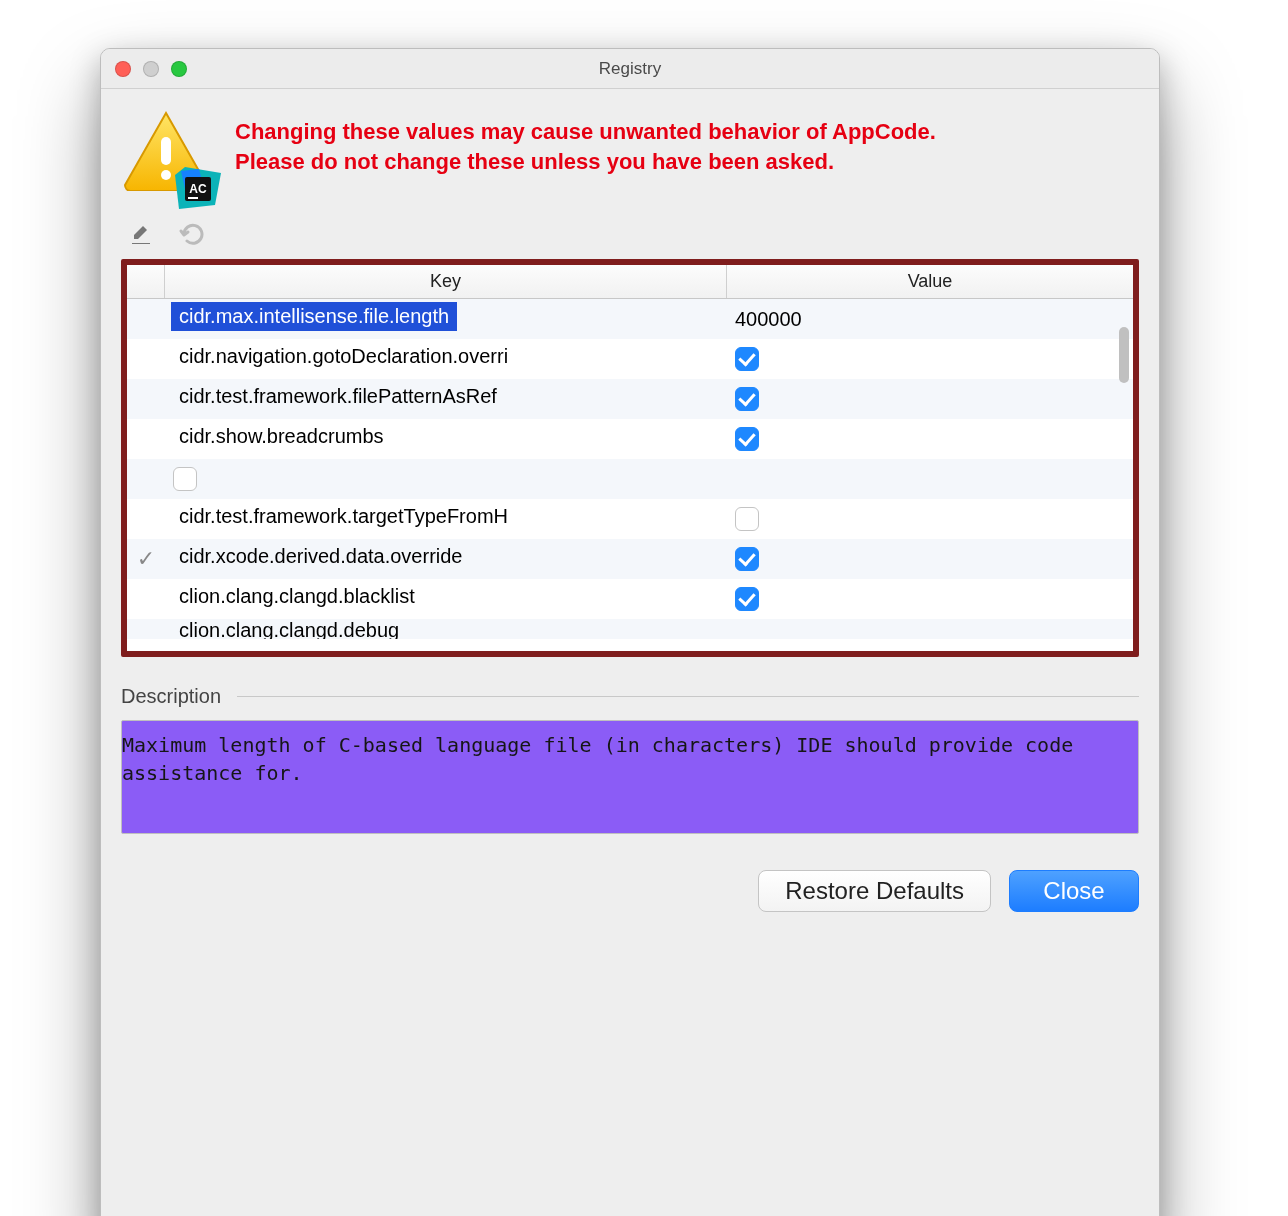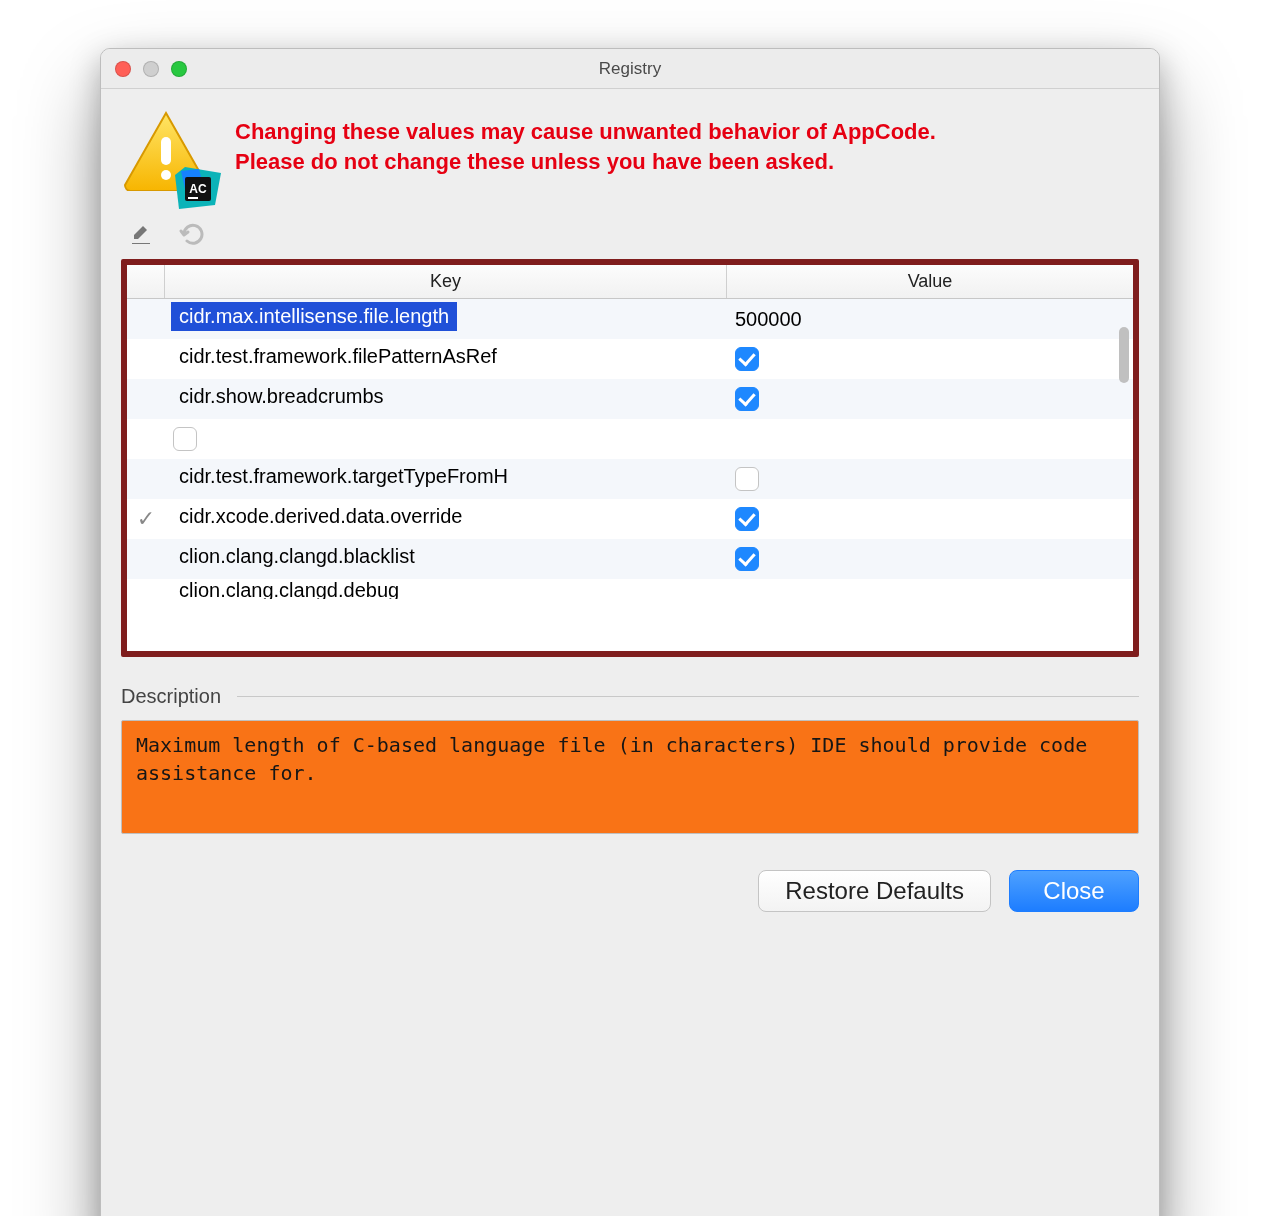--- a/index.html
+++ b/index.html
@@ -112,22 +112,22 @@
   .scroll-thumb {
     position:absolute; right:4px; top:28px; width:10px; height:56px;
     background:#c0c0c0; border-radius:5px;
   }
 
   
   .desc-section { margin-top: 28px; }
   .desc-hdr { display:flex; align-items:center; gap:16px; color:#444; font-size:20px; margin-bottom:12px; }
   .desc-hdr .rule { flex:1; height:1px; background:#c8c8c8; }
   .desc-box {
-    border:1px solid #bfbfbf; background:#f97316; border-radius:2px;
-    padding: 10px 14px; height:114px;
+    border:1px solid #bfbfbf; background:#8b5cf6; border-radius:2px;
+    padding: 10px 0; height:114px;
     font-family: "Menlo","Consolas",monospace; font-size:20px; line-height:1.4;
     color:#161616; white-space:pre-wrap;
   }
 
   
   .footer { display:flex; justify-content:flex-end; gap:18px; margin-top:36px; }
   .btn {
     height:42px; padding:0 26px; border-radius:8px; font-size:24px;
     display:flex; align-items:center; justify-content:center;
     border:1px solid #c4c4c4; background:linear-gradient(#fff,#f3f3f3);
@@ -204,21 +204,28 @@
         <div class="th th-value">
             <span>Value</span>
           </div>
       </div>
       <div class="tbody" id="tbody">
         <div class="scroll-thumb"></div>
       <div class="row selected">
             <div class="cell-mod"></div>
             <div class="cell-key"><span class="cell-key-inner">cidr.max.intellisense.file.length</span></div>
             <div class="cell-val">
-              <span>500000</span>
+              <span>400000</span>
+            </div>
+          </div>
+          <div class="row">
+            <div class="cell-mod"></div>
+            <div class="cell-key"><span class="cell-key-inner">cidr.navigation.gotoDeclaration.overri</span></div>
+            <div class="cell-val">
+              <div class="chk on"></div>
             </div>
           </div>
           <div class="row">
             <div class="cell-mod"></div>
             <div class="cell-key"><span class="cell-key-inner">cidr.test.framework.filePatternAsRef</span></div>
             <div class="cell-val">
               <div class="chk on"></div>
             </div>
           </div>
           <div class="row">

